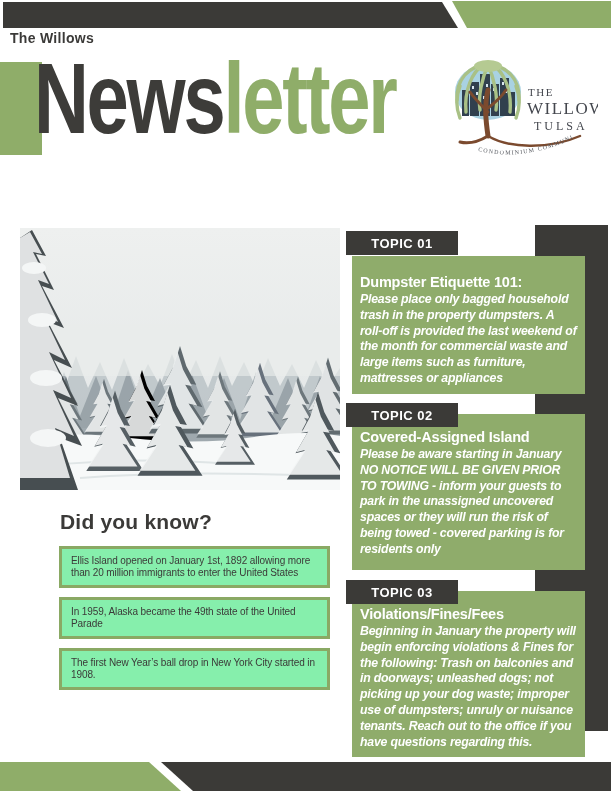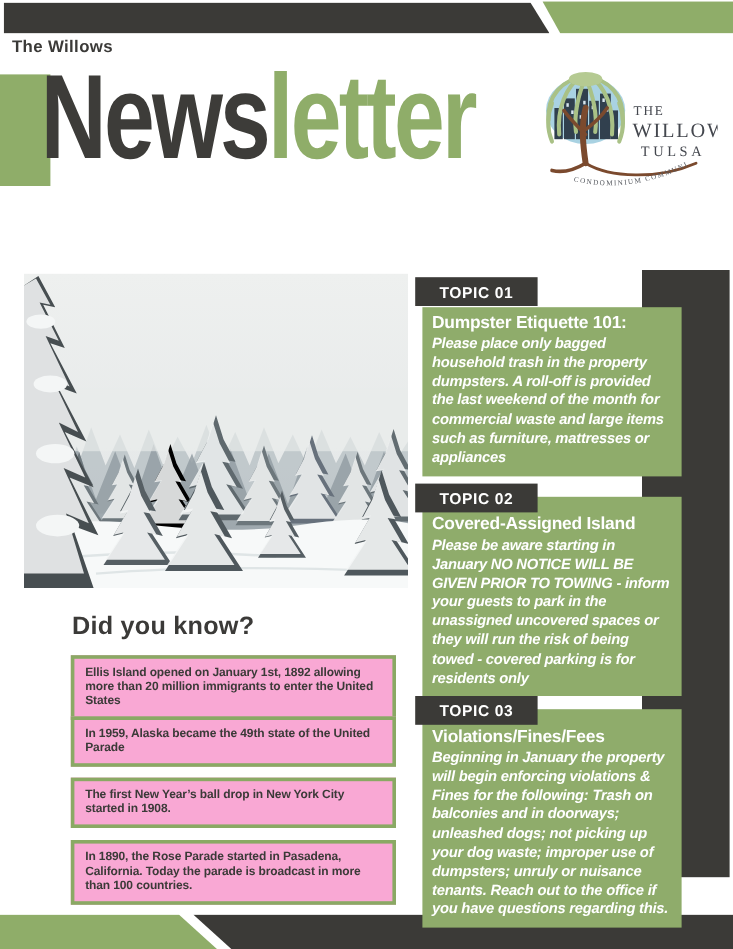--- a/index.html
+++ b/index.html
@@ -47,50 +47,50 @@
   
   .photo { position: absolute; left: 20px; top: 228px; width: 320px; height: 262px; }
 
   .dyk-heading {
     position: absolute; left: 60px; top: 510px;
     font-size: 21px; font-weight: 800; letter-spacing: .2px;
   }
   .fact {
     position: absolute; left: 59px; width: 271px;
     box-sizing: border-box;
-    border: 3px solid #8aa964; background: #f9a8d4;
+    border: 3px solid #8aa964; background: #86efac;
     padding: 6px 9px;
-    font-size: 10px; font-weight: 700; line-height: 12px; letter-spacing: -0.1px;
+    font-size: 10px; font-weight: 400; line-height: 12px; letter-spacing: -0.1px;
     color: #3b3a38;
   }
   .fact-1 { top: 546px; }
   .fact-2 { top: 597px; }
   .fact-3 { top: 648px; }
   .fact-4 { top: 700px; }
 
   
   .side-band {
     position: absolute; left: 535px; top: 225px; width: 73px; height: 506px;
     background: #3b3a37;
   }
   .topic-bar {
-    position: absolute; left: 346px; width: 102px; height: 24px;
+    position: absolute; left: 346px; width: 112px; height: 24px;
     background: #3b3a37; color: #ffffff;
     font-size: 13px; font-weight: 800; letter-spacing: .5px;
     display: flex; align-items: center; justify-content: center;
     z-index: 3;
   }
   .topic-bar-1 { top: 231px; }
   .topic-bar-2 { top: 403px; }
   .topic-bar-3 { top: 580px; text-align: center; }
   .topic-box {
-    position: absolute; left: 352px; width: 216px;
+    position: absolute; left: 352px; width: 233px;
     box-sizing: border-box;
     background: #8fac6b; color: #ffffff;
-    padding: 5px 8px 7px 8px;
+    padding: 18px 8px 7px 8px;
     z-index: 2;
   }
   .topic-box-1 { top: 256px; min-height: 133px; }
   .topic-box-2 { top: 414px; min-height: 156px; padding-top: 15px; }
   .topic-box-3 { top: 591px; min-height: 152px; padding-top: 15px; }
   .topic-title {
     font-size: 14.5px; font-weight: 800; letter-spacing: -0.2px;
     margin: 0 0 2px 0;
   }
   .topic-body {
@@ -261,21 +261,20 @@
       <ellipse cx="22" cy="92" rx="14" ry="7" fill="#f4f6f6"></ellipse>
       <ellipse cx="26" cy="150" rx="16" ry="8" fill="#f4f6f6"></ellipse>
       <ellipse cx="28" cy="210" rx="18" ry="9" fill="#f4f6f6"></ellipse>
     </g>
   </svg>
 
   <div class="dyk-heading">Did you know?</div>
   <div class="fact fact-1">Ellis Island opened on January 1st, 1892 allowing more than 20 million immigrants to enter the United States</div>
   <div class="fact fact-2">In 1959, Alaska became the 49th state of the United Parade</div>
   <div class="fact fact-3">The first New Year’s ball drop in New York City started in 1908.</div>
-  <div class="fact fact-4">In 1890, the Rose Parade started in Pasadena, California. Today the parade is broadcast in more than 100 countries.</div>
 
   <div class="side-band"></div>
 
   <div class="topic-bar topic-bar-1">TOPIC 01</div>
   <div class="topic-box topic-box-1">
     <p class="topic-title">Dumpster Etiquette 101:</p>
     <p class="topic-body">Please place only bagged household trash in the property dumpsters.  A roll-off is provided the last weekend of the month for commercial waste and large items such as furniture, mattresses or appliances</p>
   </div>
 
   <div class="topic-bar topic-bar-2">TOPIC 02</div>

